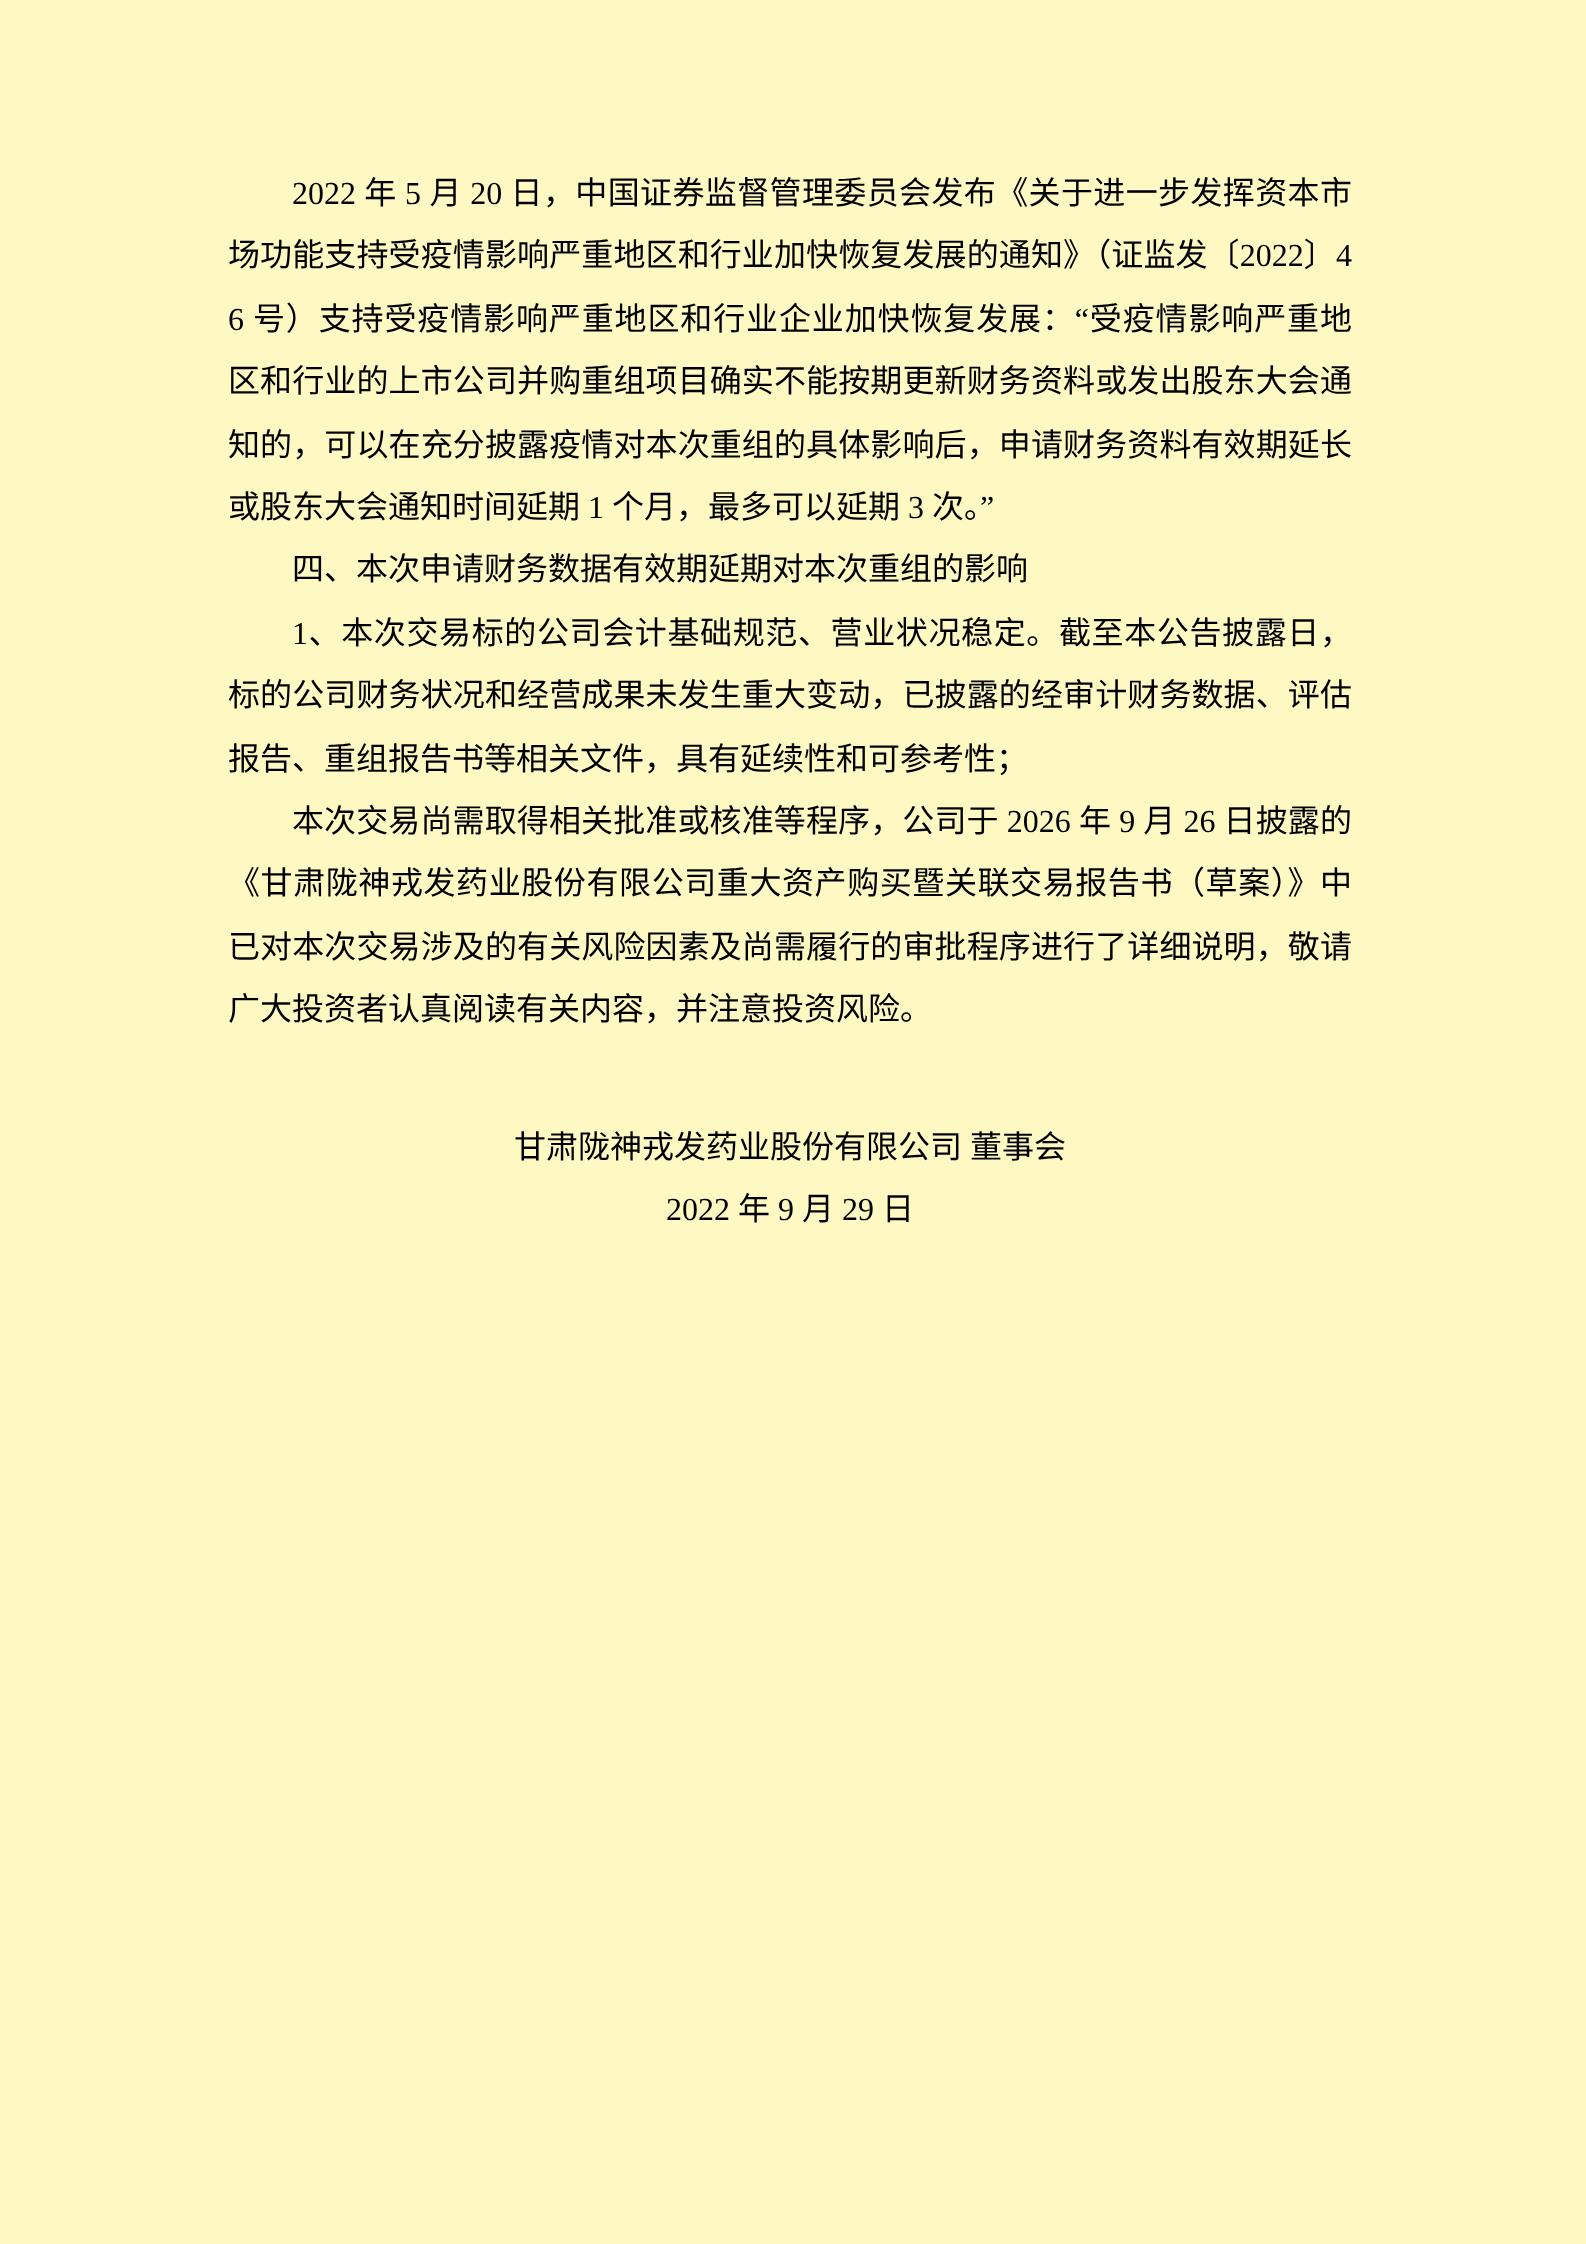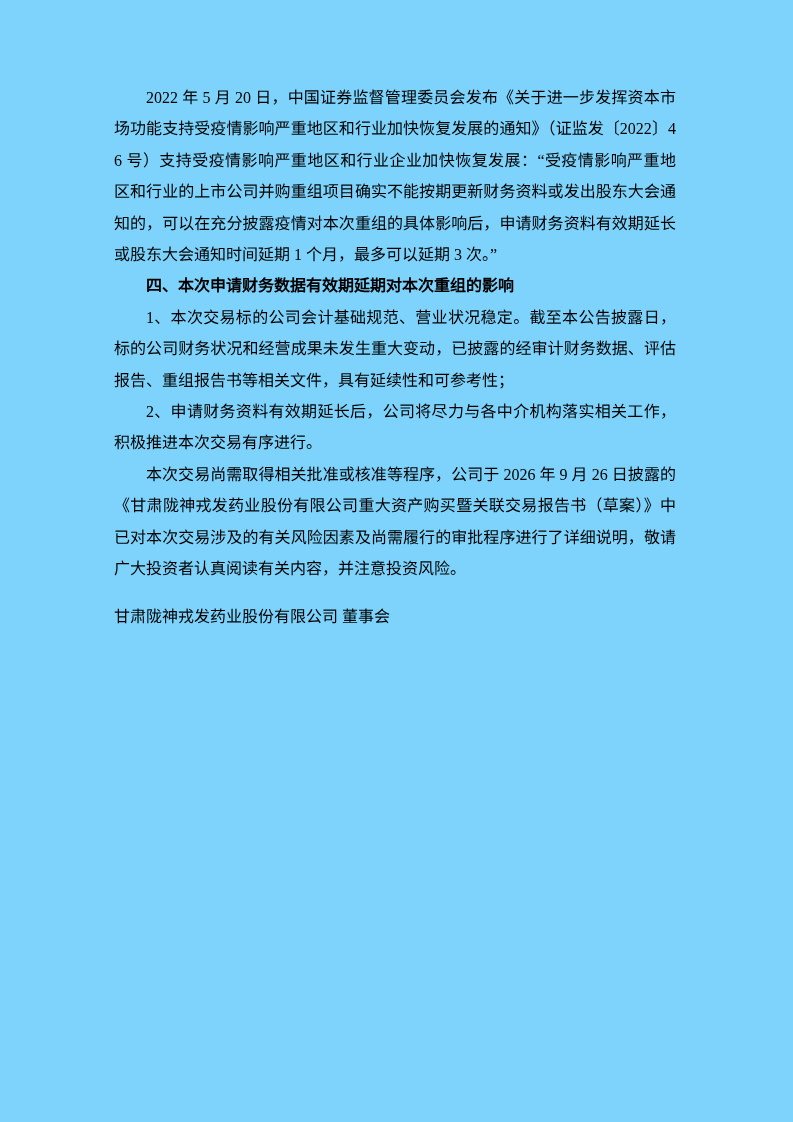--- a/index.html
+++ b/index.html
@@ -4,21 +4,21 @@
 <style>
   html, body {
     margin: 0;
     padding: 0;
     background: #ffffff;
   }
   .page {
     position: relative;
     width: 793px;
     height: 1122px;
-    background: #7dd3fc;
+    background: #fef9c3;
     overflow: hidden;
     font-family: "Liberation Serif", "DejaVu Serif", serif;
     color: #000000;
   }
   .doc-content {
     position: absolute;
     left: 114px;
     top: 82px;
     width: 562px;
   }
@@ -28,27 +28,27 @@
     line-height: 31.4px;
     text-align: justify;
     text-justify: inter-ideograph;
     text-indent: 2em;
     word-break: break-all;
   }
   p.section-heading {
     margin: 0;
     font-size: 16px;
     line-height: 31.4px;
-    font-weight: bold;
+    font-weight: normal;
     text-indent: 2em;
     text-align: left;
   }
   .signature-block {
-    margin-top: 16px;
-    text-align: left;
+    margin-top: 37px;
+    text-align: center;
   }
   .signature-block p {
     margin: 0;
     font-size: 16px;
     line-height: 31.4px;
   }
 </style>
 </head>
 <body>
 
@@ -56,24 +56,24 @@
   <div class="doc-content">
 
     <p class="body-para">2022 年 5 月 20 日，中国证券监督管理委员会发布《关于进一步发挥资本市场功能支持受疫情影响严重地区和行业加快恢复发展的通知》（证监发〔2022〕46 号）支持受疫情影响严重地区和行业企业加快恢复发展：“受疫情影响严重地区和行业的上市公司并购重组项目确实不能按期更新财务资料或发出股东大会通知的，可以在充分披露疫情对本次重组的具体影响后，申请财务资料有效期延长或股东大会通知时间延期 1 个月，最多可以延期 3 次。”</p>
 
 
 
     <p class="section-heading">四、本次申请财务数据有效期延期对本次重组的影响</p>
 
     <p class="body-para">1、本次交易标的公司会计基础规范、营业状况稳定。截至本公告披露日，标的公司财务状况和经营成果未发生重大变动，已披露的经审计财务数据、评估报告、重组报告书等相关文件，具有延续性和可参考性；</p>
 
-    <p class="body-para">2、申请财务资料有效期延长后，公司将尽力与各中介机构落实相关工作，积极推进本次交易有序进行。</p>
 
 
     <p class="body-para">本次交易尚需取得相关批准或核准等程序，公司于 2026 年 9 月 26 日披露的《甘肃陇神戎发药业股份有限公司重大资产购买暨关联交易报告书（草案）》中已对本次交易涉及的有关风险因素及尚需履行的审批程序进行了详细说明，敬请广大投资者认真阅读有关内容，并注意投资风险。</p>
 
 
     <div class="signature-block">
       <p>甘肃陇神戎发药业股份有限公司  董事会</p>
+      <p>2022 年 9 月 29 日</p>
     </div>
 
   </div>
 </div>
 
 </body></html>

